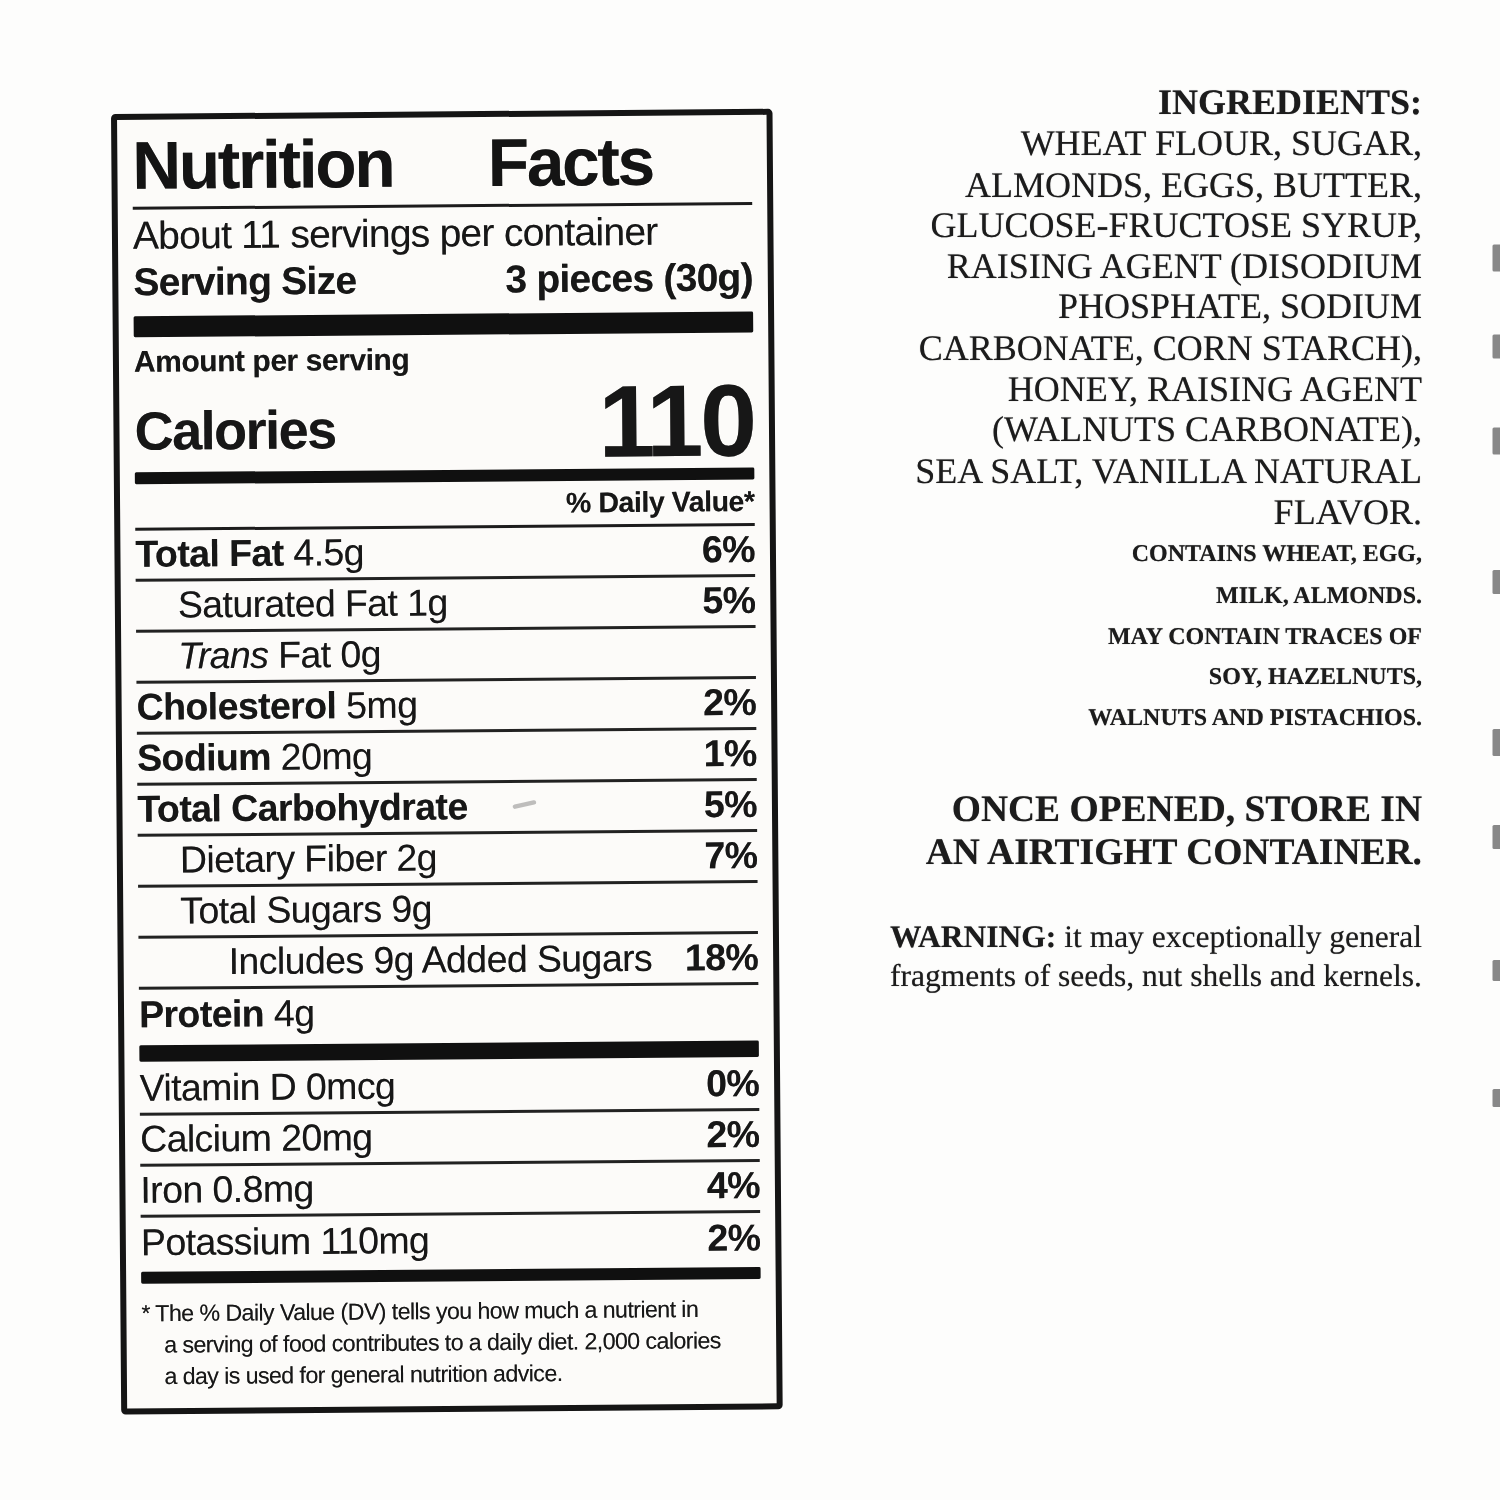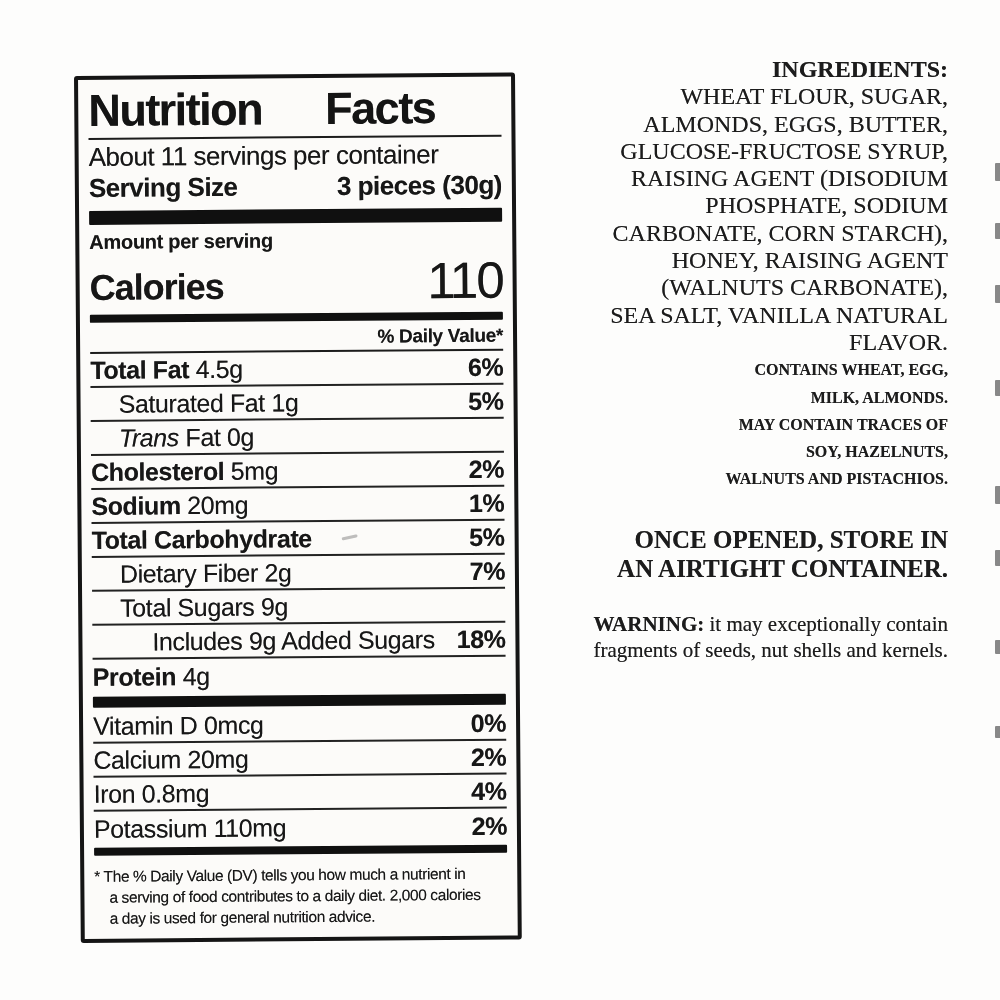--- a/index.html
+++ b/index.html
@@ -30,21 +30,21 @@
     font-size:26px; line-height:31px; font-weight:bold; letter-spacing:-0.5px;
   }
   .bar       { background:#101010; border-radius:1px; }
   .bar.b14   { height:14px; margin:7px 0 5px; }
   .bar.b8a   { height:8px;  margin:5px 0 3px; }
   .bar.b11   { height:11px; margin:3px 0 2px; }
   .bar.b8b   { height:8px;  margin:2px 0 5px; }
   .nfp-amount { font-weight:bold; font-size:20px; line-height:24px; letter-spacing:-0.3px; }
   .cal-row { display:flex; justify-content:space-between; align-items:flex-end; height:56px; }
   .cal-label { font-weight:bold; font-size:36px; letter-spacing:-1px; line-height:44px; }
-  .cal-value { font-weight:normal; font-size:51px; line-height:52px; letter-spacing:-2px; }
+  .cal-value { font-weight:bold; font-size:68px; line-height:52px; letter-spacing:-2px; }
   .dv-head {
     text-align:right; font-weight:bold; font-size:19px; line-height:26px;
     border-bottom:2px solid #1c1c1c; letter-spacing:-0.3px;
   }
   .rows .nrow {
     display:flex; justify-content:space-between; align-items:center;
     font-size:25px; line-height:32px; height:34px; letter-spacing:-0.4px;
   }
   .rows .nrow:not(:last-child){ border-bottom:2px solid #222; }
   .nrow .nname b { font-weight:bold; }
@@ -195,21 +195,21 @@
         <div class="line">SOY, HAZELNUTS,</div>
         <div class="line">WALNUTS AND PISTACHIOS.</div>
       </div>
     <div class="storage">
         <div class="line">ONCE OPENED, STORE IN</div>
         <div class="line">AN AIRTIGHT CONTAINER.</div>
       </div>
     <div class="warning">
       <div class="line">
         <b>WARNING:</b>
-        <span>it may exceptionally contain</span>
+        <span>it may exceptionally general</span>
       </div>
       <div class="line">fragments of seeds, nut shells and kernels.</div>
     </div>
   </div>
 
   <div id="edge-marks">
       <div class="edge-mark" style="top: 163px; height: 18px;"></div>
       <div class="edge-mark" style="top: 223px; height: 16px;"></div>
       <div class="edge-mark" style="top: 285px; height: 18px;"></div>
       <div class="edge-mark" style="top: 380px; height: 16px;"></div>

